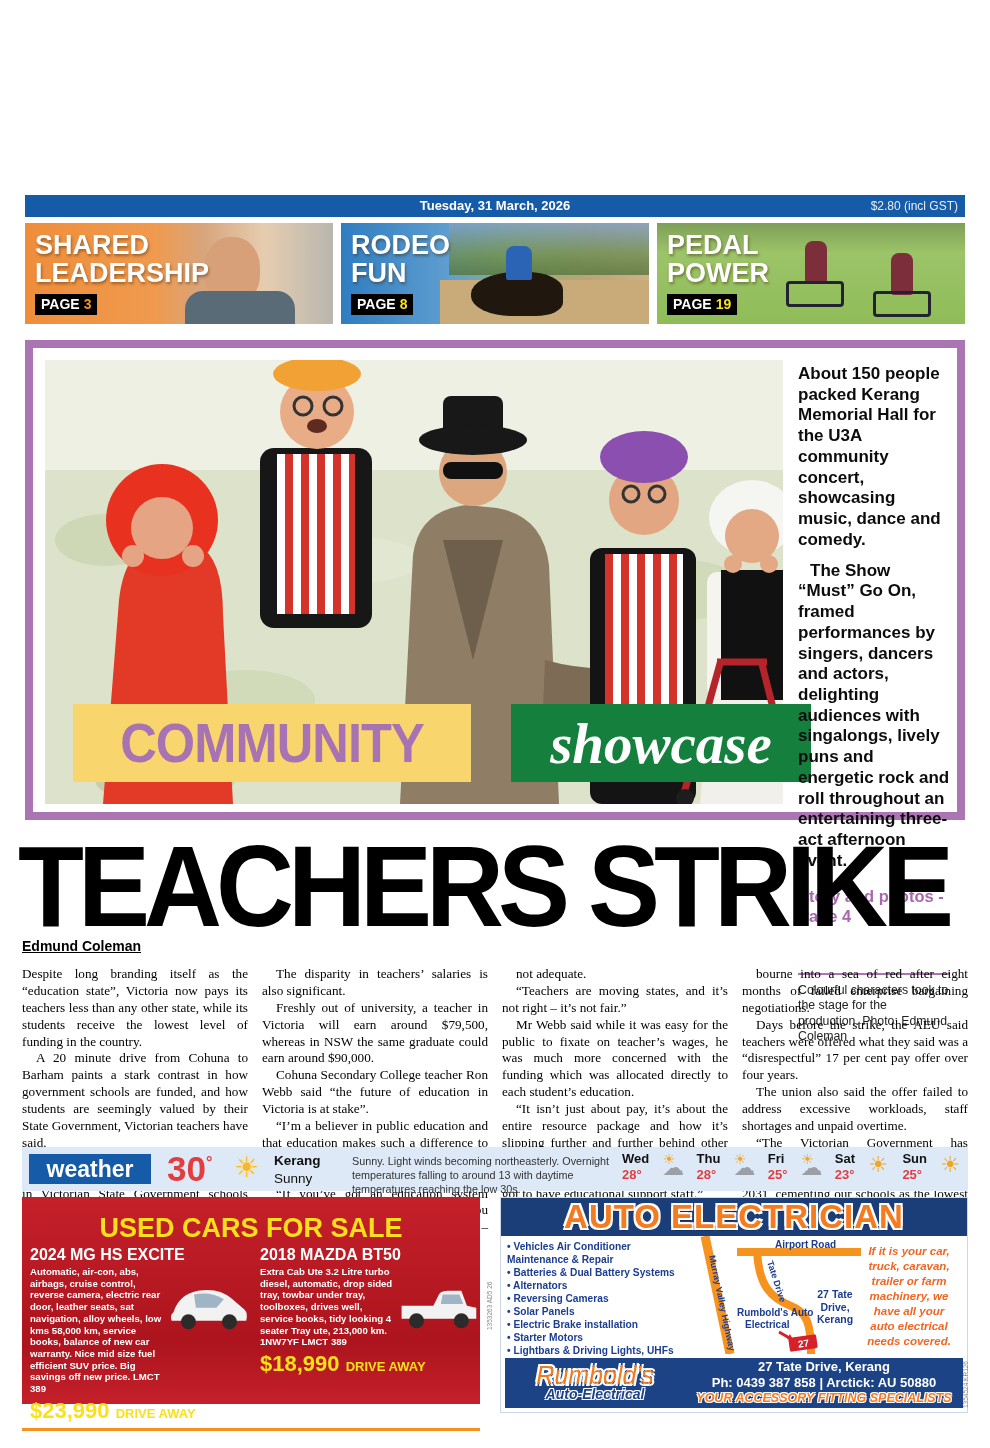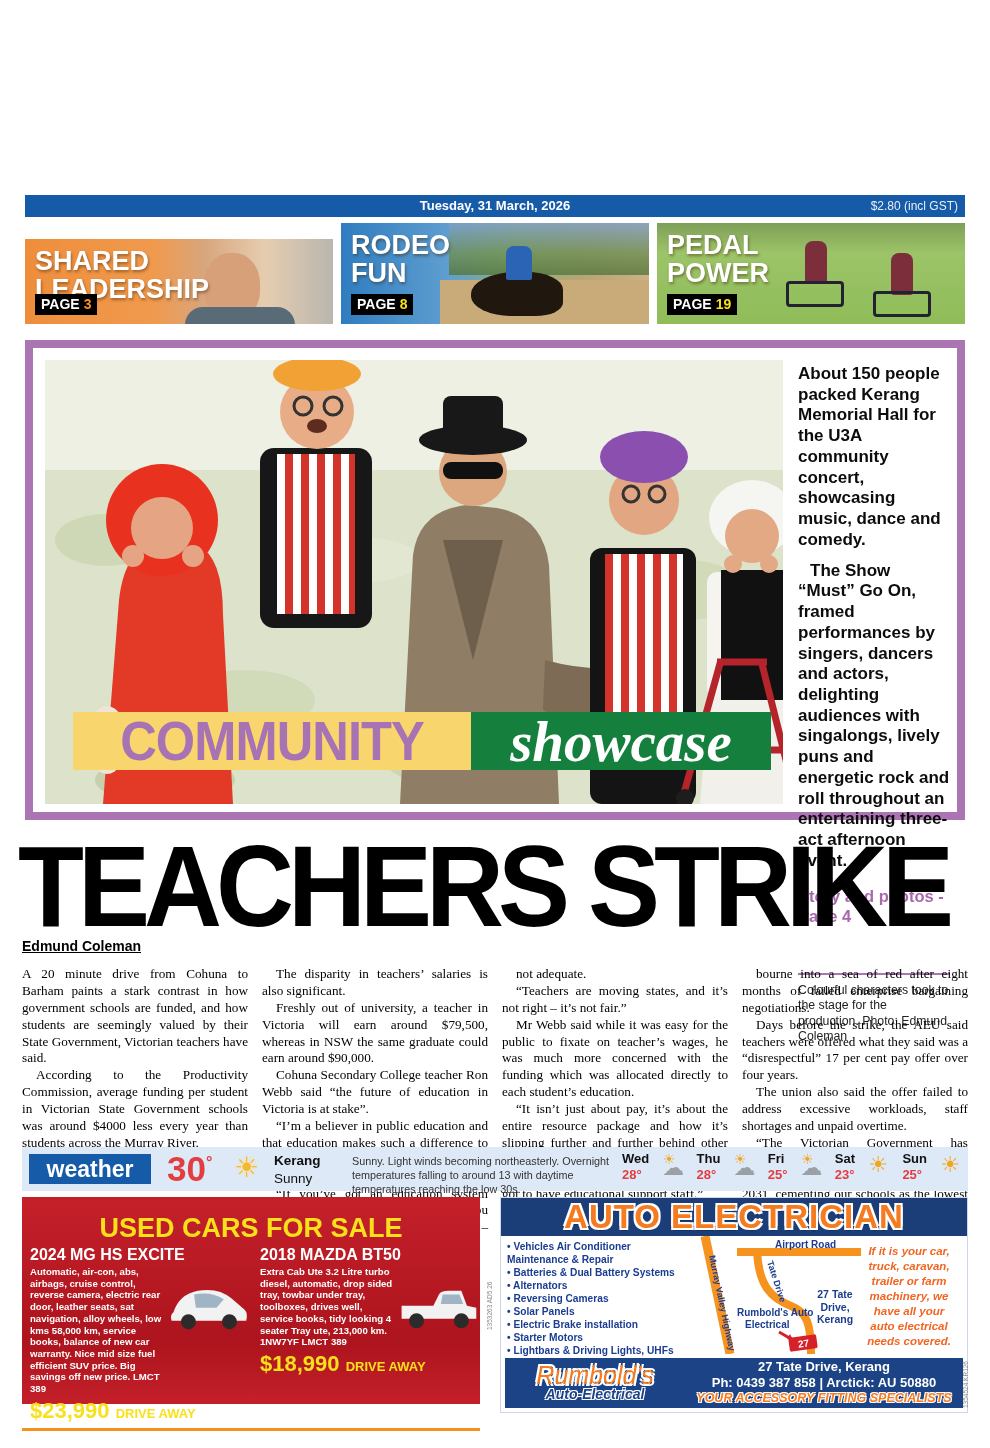--- a/index.html
+++ b/index.html
@@ -20,21 +20,21 @@
 
   
   .teasers{position:absolute;left:25px;top:223px;width:940px;height:101px;display:flex;gap:8px;}
   .teaser{position:relative;flex:1;overflow:hidden;}
   .teaser-title{position:absolute;left:10px;top:8px;color:#fff;font-weight:bold;font-size:27px;
                 line-height:1.04;text-shadow:1px 2px 3px rgba(60,30,0,.45);}
   .pagechip{position:absolute;left:10px;bottom:9px;background:#000;color:#fff;font-weight:bold;
             font-size:14px;padding:2px 6px 3px 6px;}
   .pagechip .num{margin-left:4px;}
   .num-orange{color:#f6911e;} .num-yellow{color:#f9e11c;}
-  .t1{background:linear-gradient(90deg,#ee8e3b 0%,#f09a4e 42%,#d8a57c 58%,#e6cdb0 78%,#b9b6ae 100%);margin-top:16px;}
+  .t1{background:linear-gradient(90deg,#ee8e3b 0%,#f09a4e 42%,#d8a57c 58%,#e6cdb0 78%,#b9b6ae 100%);}
   .t1 .face{position:absolute;left:58%;top:14px;width:56px;height:66px;background:#d8a078;border-radius:46% 46% 42% 42%;}
   .t1 .shirt{position:absolute;left:52%;top:68px;width:110px;height:40px;background:#5a6b78;border-radius:18px 18px 0 0;}
   .t2{background:linear-gradient(90deg,#2f7dc0 0%,#5f9ed0 35%,#8fae7e 55%,#b9a574 80%,#cdb184 100%);}
   .t2 .trees{position:absolute;right:0;top:0;width:65%;height:52px;background:linear-gradient(180deg,#7fa0c9 0%,#6d8f53 60%,#55763e 100%);opacity:.8;}
   .t2 .dust{position:absolute;right:0;bottom:0;width:68%;height:44px;background:#c9ab79;}
   .t2 .bull{position:absolute;right:28%;bottom:8px;width:92px;height:44px;background:#20170f;border-radius:50% 40% 30% 45%;}
   .t2 .rider{position:absolute;right:38%;bottom:44px;width:26px;height:34px;background:#2b64b5;border-radius:8px 8px 2px 2px;}
   .t3{background:linear-gradient(180deg,#7f9f59 0%,#9cc468 30%,#8fbc58 100%);}
   .t3 .kid{position:absolute;width:22px;height:42px;background:#7c2f3a;border-radius:8px 8px 3px 3px;}
   .t3 .k1{left:48%;top:18px;} .t3 .k2{left:76%;top:30px;}
@@ -44,21 +44,21 @@
   
   .feature{position:absolute;left:25px;top:340px;width:940px;height:480px;background:#fff;
            border:8px solid #ab74b2;box-sizing:border-box;}
   .photo{position:absolute;left:12px;top:12px;width:738px;height:444px;overflow:hidden;}
   .feature-col{position:absolute;left:765px;top:16px;width:152px;color:#0c0c0c;}
   .feature-col p{margin:0 0 10px 0;font-weight:bold;font-size:17px;line-height:1.22;}
   .feature-col p.ind{text-indent:12px;margin-bottom:0;}
   .feature-link{color:#a968ae;font-weight:bold;font-size:16.5px;line-height:1.25;margin-top:14px;}
   .feature-div{height:2px;background:#ab74b2;margin:46px 0 8px 0;}
   .feature-caption{font-size:12.3px;line-height:1.25;color:#222;}
-  .banner{position:absolute;left:40px;top:364px;height:58px;display:flex;}
+  .banner{position:absolute;left:40px;top:356px;height:78px;display:flex;gap:40px;}
   .banner-left{width:398px;background:#f8d56d;color:#a873b3;font-weight:bold;font-size:55px;
                letter-spacing:-1px;display:flex;align-items:center;justify-content:center;
                transform-origin:center;}
   .banner-left span{transform:scaleX(.92);}
   .banner-right{width:300px;background:#15803d;color:#fff;font-family:"Liberation Serif",serif;
                 font-style:italic;font-weight:bold;font-size:57px;display:flex;align-items:center;justify-content:center;}
 
   
   .headline{position:absolute;left:18px;top:830px;width:954px;font-weight:bold;font-size:108px;
             letter-spacing:-6px;line-height:1;color:#000;transform:scaleY(1.06);transform-origin:top left;
@@ -255,20 +255,21 @@
       <div class="feature-link">Story and photos - Page 4</div>
       <div class="feature-div"></div>
       <div class="feature-caption">Colourful characters took to the stage for the production. Photo: Edmund Coleman</div>
     </div>
   </div>
 
   <div class="headline">TEACHERS STRIKE</div>
   <div class="byline">Edmund Coleman</div>
   <div class="cols">
     <div class="col first">
+        <p>Despite long branding itself as the “education state”, Victoria now pays its teachers less than any other state, while its students receive the lowest level of funding in the country.</p>
         <p>A 20 minute drive from Cohuna to Barham paints a stark contrast in how government schools are funded, and how students are seemingly valued by their State Government, Victorian teachers have said.</p>
         <p>According to the Productivity Commission, average funding per student in Victorian State Government schools was around $4000 less every year than students across the Murray River.</p>
       </div>
     <div class="col">
         <p>The disparity in teachers’ salaries is also significant.</p>
         <p>Freshly out of university, a teacher in Victoria will earn around $79,500, whereas in NSW the same graduate could earn around $90,000.</p>
         <p>Cohuna Secondary College teacher Ron Webb said “the future of education in Victoria is at stake”.</p>
         <p>“I’m a believer in public education and that education makes such a difference to students’ lives,” the Australian Education Union (AEU) member said.</p>
         <p>“If you’ve got an education system that’s not properly funded, how can you make a difference to those lives – Victorian funding is just</p>
       </div>

